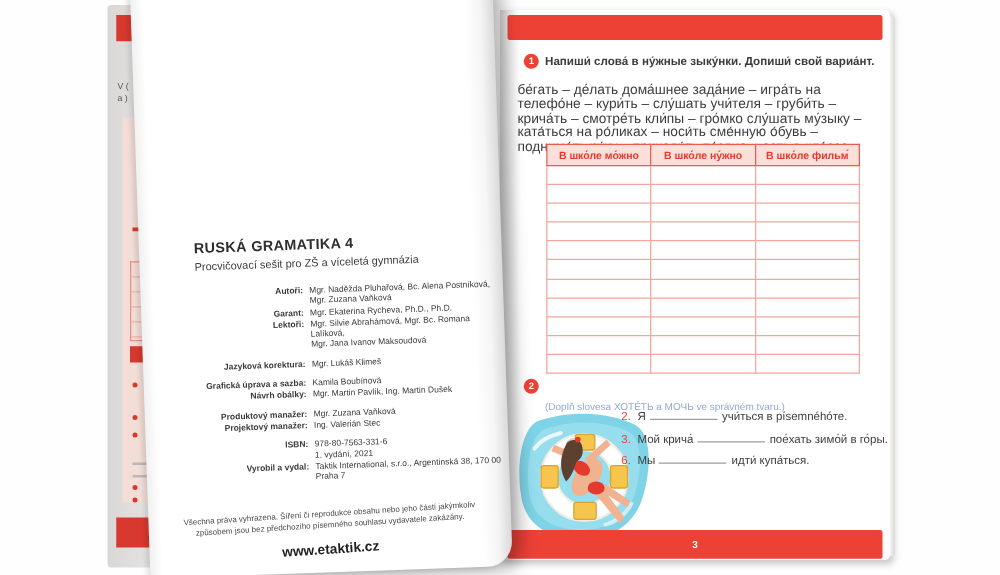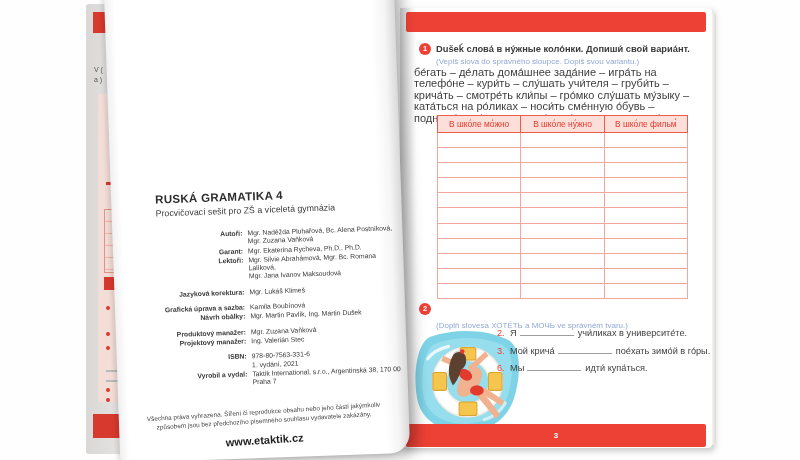--- a/index.html
+++ b/index.html
@@ -61,21 +61,21 @@
   .ex2-circle{left:19px;top:295px;}
   .ex-title{position:absolute;left:36px;font-size:9.3px;font-weight:bold;color:#3b3b3d;white-space:nowrap;}
   .ex1-title{top:36px;}
   .ex2-title{top:296px;}
   .ex-hint{position:absolute;left:36px;font-size:8px;color:#90a9d4;white-space:nowrap;}
   .ex1-hint{top:48.5px;}
   .ex2-hint{top:313px;}
   .word-bank{position:absolute;left:14px;top:59px;width:289px;font-size:11px;line-height:11.4px;color:#3e3e40;}
 
   .ex1-table{position:absolute;left:37px;top:107px;width:251px;border-collapse:collapse;table-layout:fixed;}
-  .ex1-table th{background:#fbdfd8;color:#e8382d;font-size:8.4px;font-weight:normal;
+  .ex1-table th{background:#fbdfd8;color:#e8382d;font-size:8.4px;font-weight:bold;
     border:1px solid #ef5b4b;height:16px;padding:0;}
   .ex1-table td{border:1px solid #f2a79d;height:14.1px;padding:0;}
 
   .illustration{position:absolute;left:13px;top:321px;width:110px;height:106px;}
 
   .ex2-items{position:absolute;left:97px;top:318px;width:210px;}
   .ex2-item{margin-bottom:7.6px;font-size:9.2px;color:#3e3e40;white-space:nowrap;height:10px;}
   .item-num{color:#ee4136;display:inline-block;width:13px;}
   .item-before{margin-right:3px;}
   .item-blank{display:inline-block;width:54px;border-bottom:1px solid #9d9d9d;height:9px;
@@ -187,22 +187,21 @@
         <div>Všechna práva vyhrazena. Šíření či reprodukce obsahu nebo jeho částí jakýmkoliv</div>
         <div>způsobem jsou bez předchozího písemného souhlasu vydavatele zakázány.</div>
       </div>
     <div class="lp-site">www.etaktik.cz</div>
   </div>
 
   <div class="right-page">
     <div class="rp-header-bar"></div>
 
     <div class="ex-circle ex1-circle">1</div>
-    <div class="ex-title ex1-title">Dušeḱ слова́ в ну́жные коло́нки. Допиши́ свой вариа́нт.</div>
-    <div class="ex-hint ex1-hint">(Vepiš slova do správného sloupce. Dopiš svou variantu.)</div>
+    <div class="ex-title ex1-title">Напиши́ слова́ в ну́жные зыку́нки. Допиши́ свой вариа́нт.</div>
     <div class="word-bank">бе́гать – де́лать дома́шнее зада́ние – игра́ть на телефо́не – кури́ть – слу́шать учи́теля – груби́ть – крича́ть – смотре́ть кли́пы – гро́мко слу́шать му́зыку – ката́ться на ро́ликах – носи́ть сме́нную о́бувь – поднима́ть ру́ку – приходи́ть по́здно – есть в кла́ссе</div>
 
     <table class="ex1-table">
       <thead>
         <tr>
           <th>В шко́ле мо́жно</th>
           <th>В шко́ле ну́жно</th>
           <th>В шко́ле фильм́</th>
         </tr>
       </thead>
@@ -290,21 +289,21 @@
         <path d="M46 38 L27 30 L29 25 L48 33 Z" fill="#f1b290"></path>
         <path d="M52 36 L69 21 L72 25 L56 40 Z" fill="#f1b290"></path>
         <circle cx="44" cy="29" r="7" fill="#f1b290"></circle>
         <path d="M38 25 C33 34 33 45 38 53 C42 50 44 44 46 38 C50 36 52 31 50 25 C48 20 40 19 38 25 Z" fill="#5d4130"></path>
         <path d="M37 26 A8 8 0 0 1 51 25 L49 21 A8 8 0 0 0 39 22 Z" fill="#cfd3d6"></path>
         <circle cx="47" cy="21" r="2.2" fill="#e23b2e"></circle>
       </g>
     </svg>
 
     <div class="ex2-items">
-        <div class="ex2-item"><span class="item-num">2.</span><span class="item-before">Я</span><span class="item-blank"></span><span class="item-after">учи́ликах в университе́те.</span></div>
+        <div class="ex2-item"><span class="item-num">2.</span><span class="item-before">Я</span><span class="item-blank"></span><span class="item-after">учи́ться в písemnéhóте.</span></div>
         <div class="ex2-item"><span class="item-num">3.</span><span class="item-before">Мой крича́</span><span class="item-blank"></span><span class="item-after">пое́хать зимо́й в го́ры.</span></div>
         <div class="ex2-item"><span class="item-num">6.</span><span class="item-before">Мы</span><span class="item-blank"></span><span class="item-after">идти́ купа́ться.</span></div>
       </div>
 
     <div class="rp-footer-bar">
       <div class="rp-page-num">3</div>
     </div>
   </div>
 
 </div>

